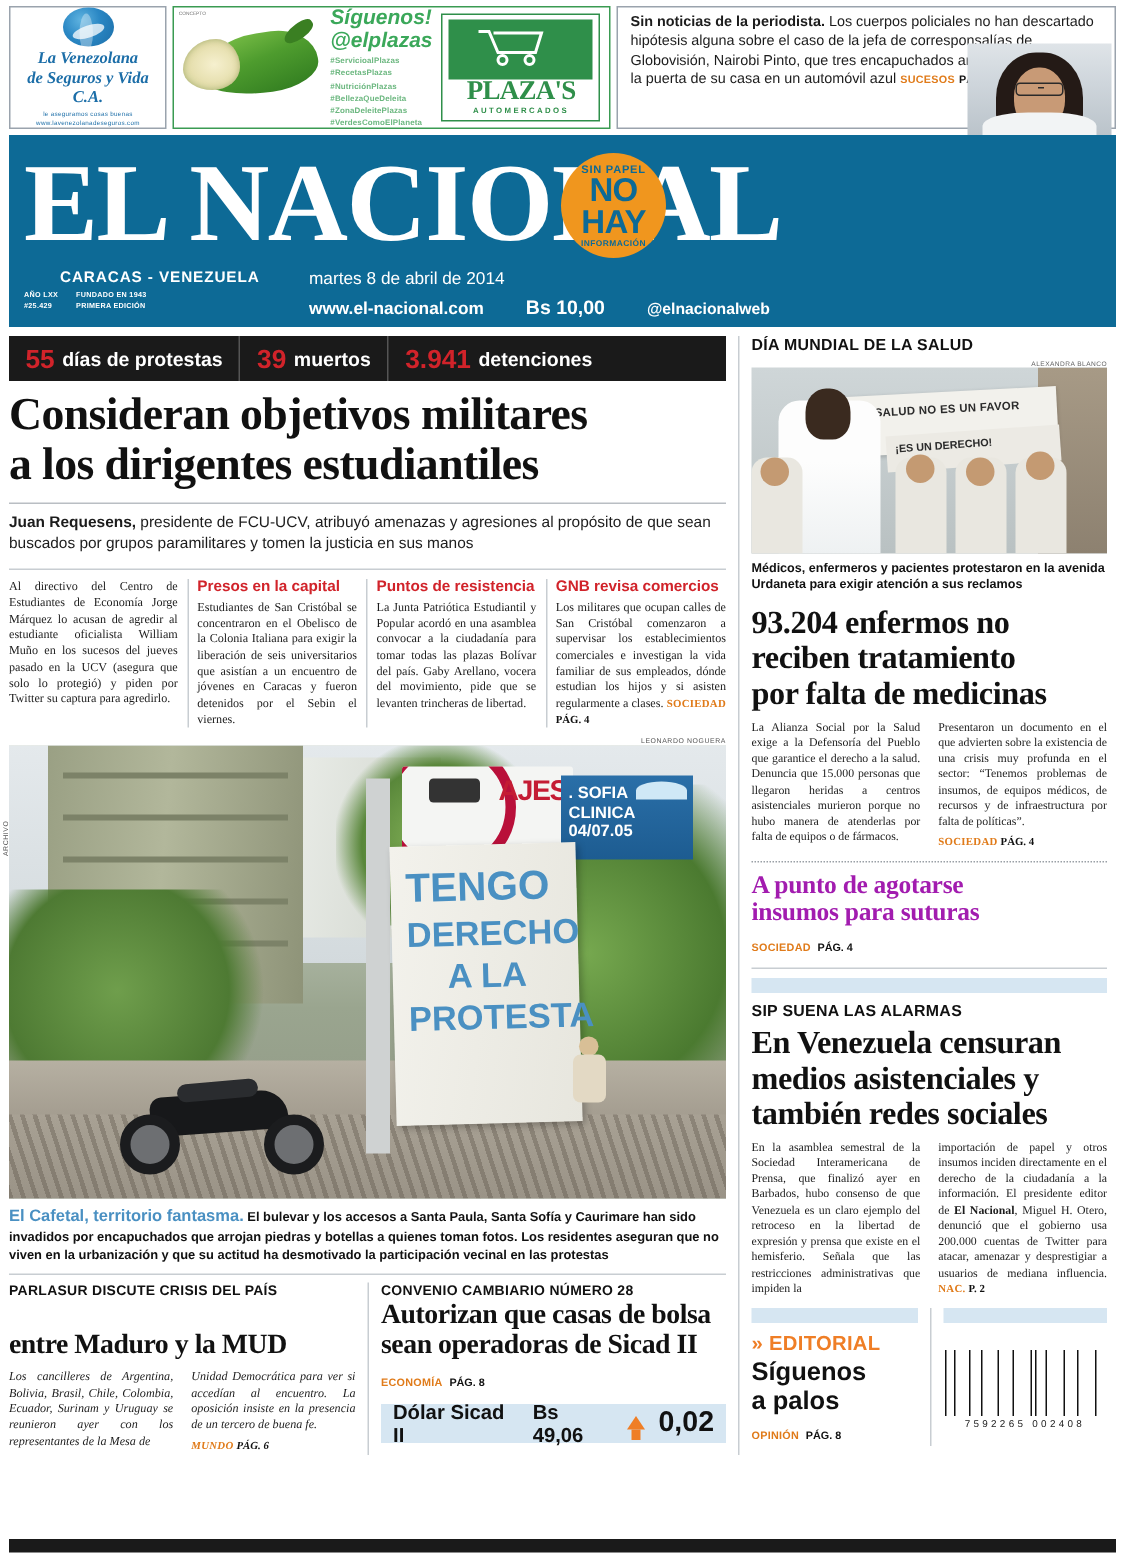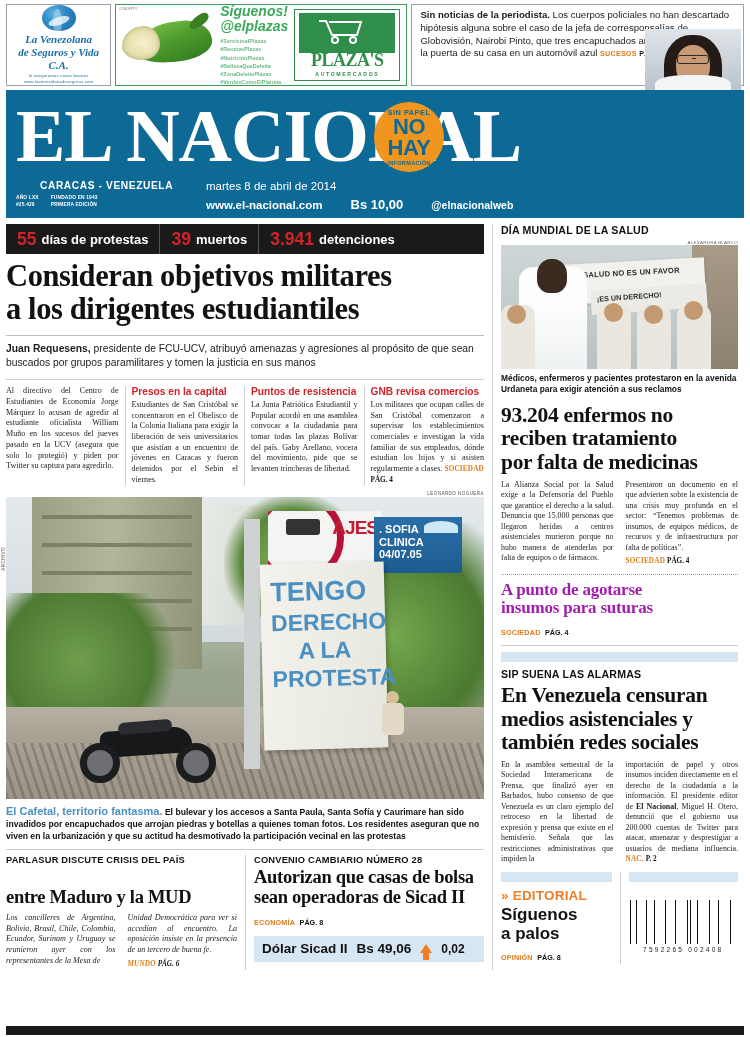--- a/index.html
+++ b/index.html
@@ -202,21 +202,21 @@
   .bt .twocol p { font-family:"Liberation Serif", serif; font-size:8.1px; line-height:1.33;
       text-align:justify; color:#1c1c1c;font-style:italic; }
   .tagline { margin-top:3px; }
   .dollar-box { background:#d6e6f2; margin-top:7px; height:26px; display:flex; align-items:center;
       gap:9px; padding:0 8px; }
   .dollar-box .d1 { font-weight:700; font-size:13.5px; color:#111; }
   .dollar-box .d2 { font-weight:700; font-size:13.5px; color:#111; }
   .arrow-up { width:0;height:0;border-left:6px solid transparent;border-right:6px solid transparent;
       border-bottom:9px solid #ef7e26; position:relative;}
   .arrow-up:after{content:"";position:absolute;left:-3px;top:9px;width:6px;height:7px;background:#ef7e26;}
-  .dollar-box .d3 { font-weight:700; font-size:12px; color:#111; }
+  .dollar-box .d3 { font-weight:700; font-size:19px; color:#111; }
 
   
   .r-kicker { font-size:10.6px; font-weight:700; letter-spacing:.2px; color:#111; margin-bottom:4px;}
   .r-credit { text-align:right; font-size:4.4px; color:#666; letter-spacing:.3px; }
   .r-photo { height:124px; position:relative; overflow:hidden;
       background:linear-gradient(180deg,#cfd6d8 0%, #b9c1c2 100%); }
   .rp-wall { position:absolute; right:0; top:0; width:46px; height:100%;
       background:linear-gradient(180deg,#a79a86,#8d8170); }
   .rp-banner { position:absolute; left:64px; top:16px; width:140px; height:40px;
       background:#f2f1ec; transform:rotate(-3deg); box-shadow:0 1px 3px rgba(0,0,0,.2);}

